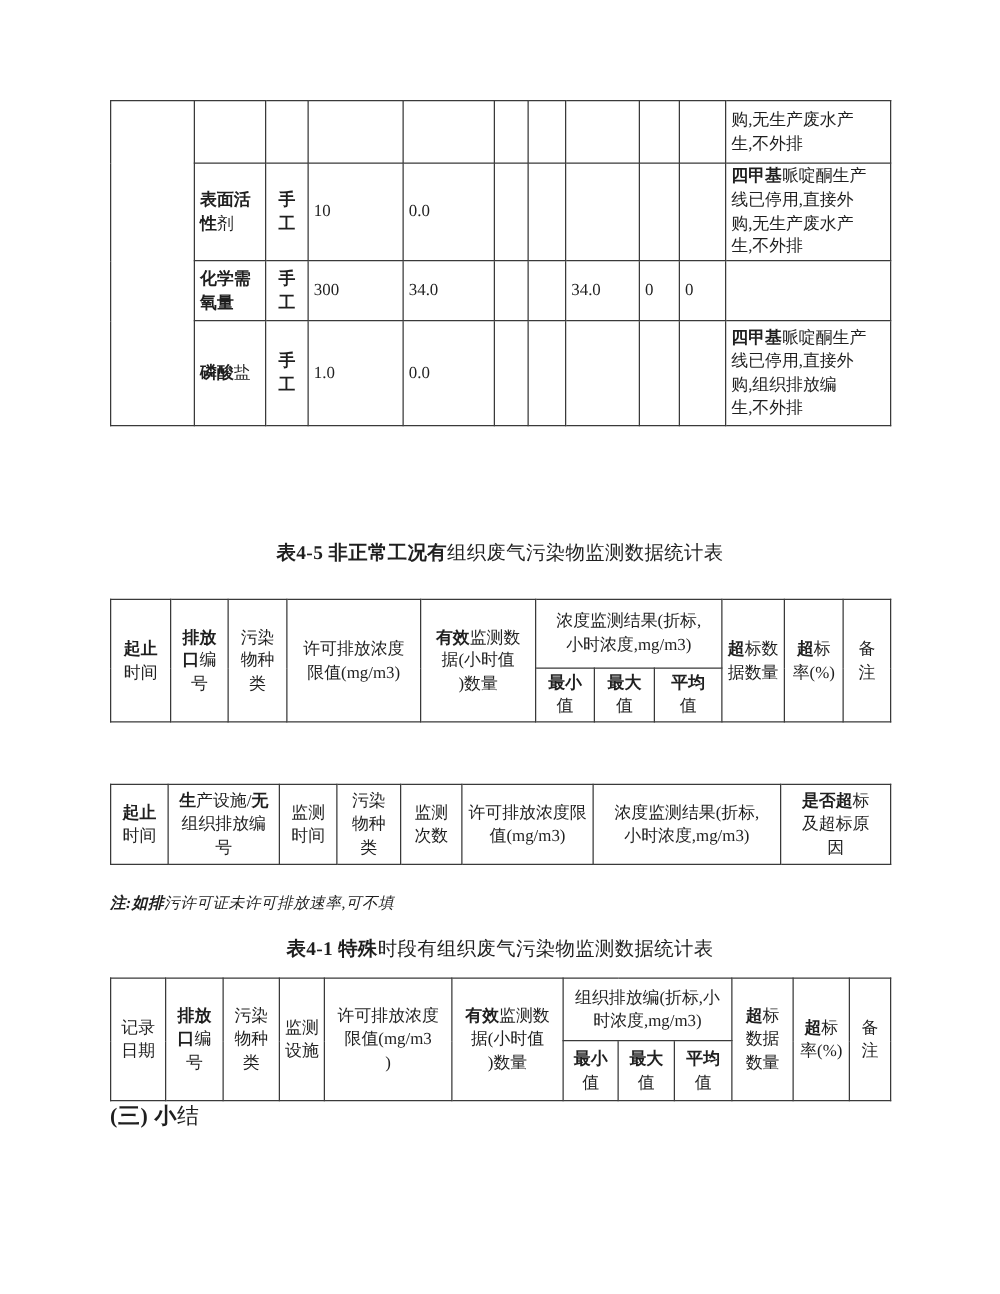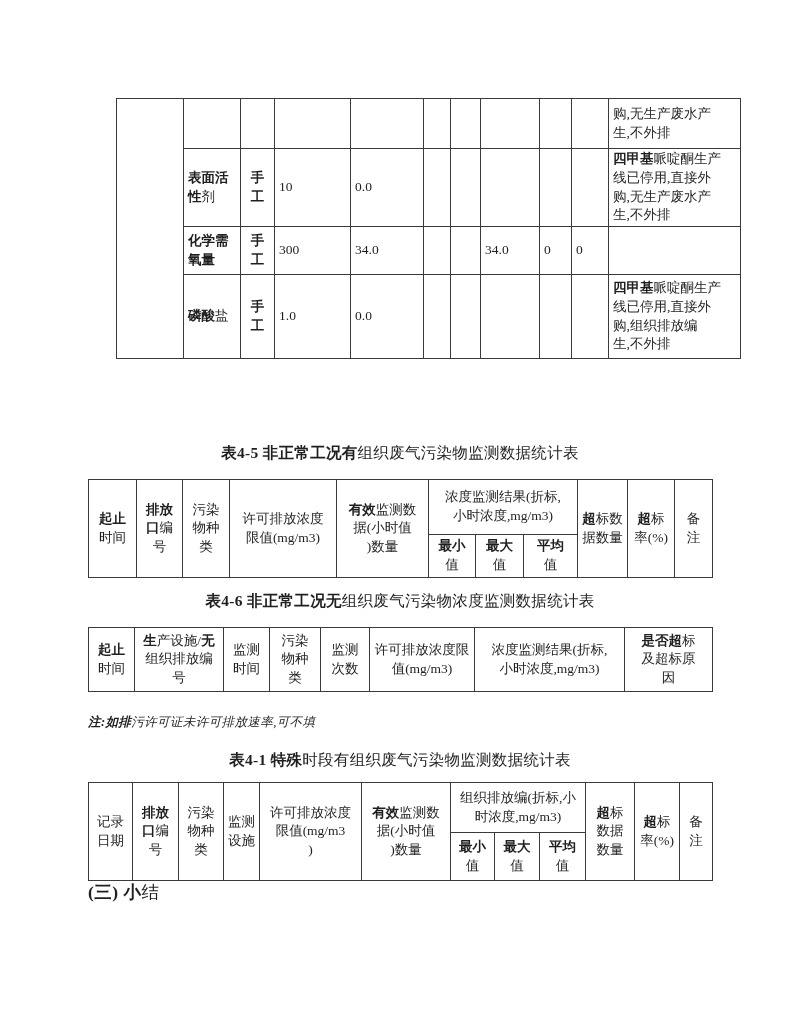--- a/index.html
+++ b/index.html
@@ -19,21 +19,21 @@
   span{font-weight:400;}
   .heading{font-size:17.5px;line-height:23px;letter-spacing:.5px;}
   .caption{font-size:15.5px;line-height:21px;width:624px;text-align:center;letter-spacing:.3px;}
   .note{font-size:12.5px;line-height:17px;letter-spacing:.4px;font-style:italic;}
 </style>
 </head>
 <body>
 
 <div class="page" style="background: rgb(255, 255, 255); color: rgb(31, 31, 31);">
 
-  <table class="doc abs" style="left: 88px; top: 98px; width: 624px; margin-left: 28px;">
+  <table class="doc abs" style="left: 88px; top: 80px; width: 624px;">
       <colgroup>
         <col style="width: 67px;">
         <col style="width: 57px;">
         <col style="width: 34px;">
         <col style="width: 76px;">
         <col style="width: 73px;">
         <col style="width: 27px;">
         <col style="width: 30px;">
         <col style="width: 59px;">
         <col style="width: 32px;">
@@ -99,21 +99,21 @@
           <td></td>
           <td class="l"><span class="bold">四甲基</span><span>哌啶酮生产
 线已停用,直接外
 购,组织排放编
 生,不外排</span></td>
         </tr>
       </tbody>
     </table>
 
 
-  <div class="caption abs" style="left:88px;top:442px;"><span class="bold">表4-5 非正常工况有</span><span>组织废气污染物监测数据统计表</span></div>
+  <div class="caption abs" style="left:88px;top:432px;"><span class="bold">表4-5 非正常工况有</span><span>组织废气污染物监测数据统计表</span></div>
 
   <table class="doc abs" style="left: 88px; top: 479px; width: 624px;">
       <colgroup>
         <col style="width: 48px;">
         <col style="width: 46px;">
         <col style="width: 47px;">
         <col style="width: 107px;">
         <col style="width: 92px;">
         <col style="width: 47px;">
         <col style="width: 48px;">
@@ -150,21 +150,20 @@
           <td><span class="bold">最小</span><span>
 值</span></td>
           <td><span class="bold">最大</span><span>
 值</span></td>
           <td><span class="bold">平均</span><span>
 值</span></td>
         </tr>
       </tbody>
     </table>
 
-  <div class="caption abs" style="left:88px;top:590px;"><span class="bold">表4-6 非正常工况无</span><span>组织废气污染物浓度监测数据统计表</span></div>
 
   <table class="doc abs" style="left: 88px; top: 627px; width: 624px;">
       <colgroup>
         <col style="width: 46px;">
         <col style="width: 89px;">
         <col style="width: 46px;">
         <col style="width: 51px;">
         <col style="width: 49px;">
         <col style="width: 105px;">
         <col style="width: 150px;">

